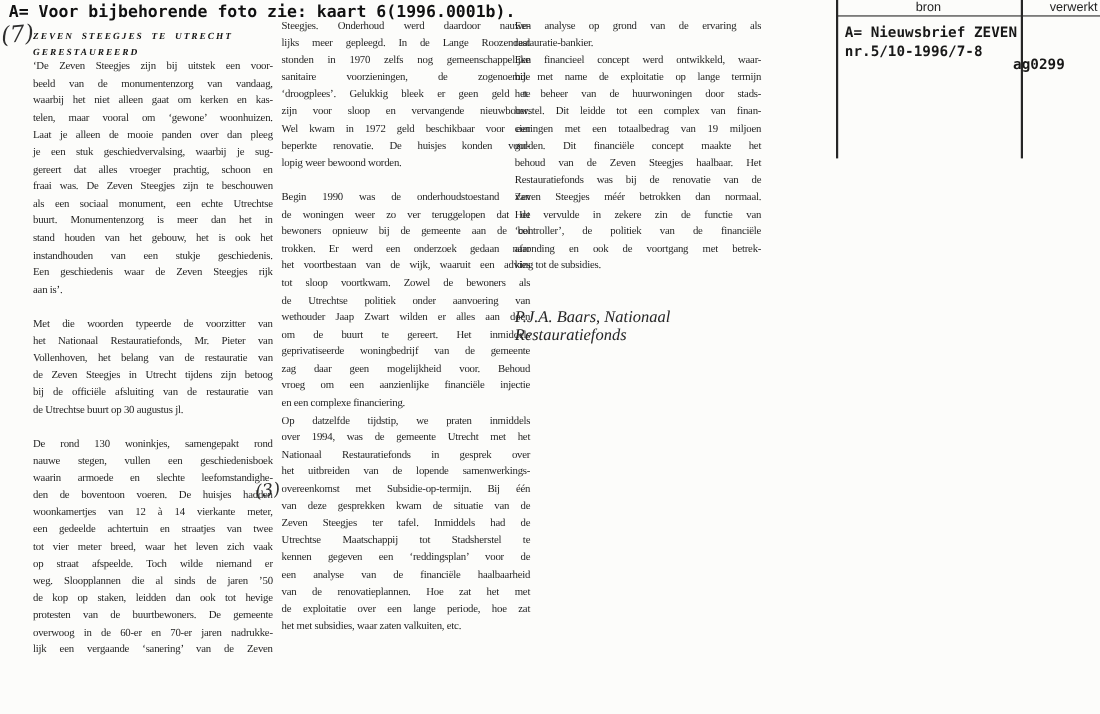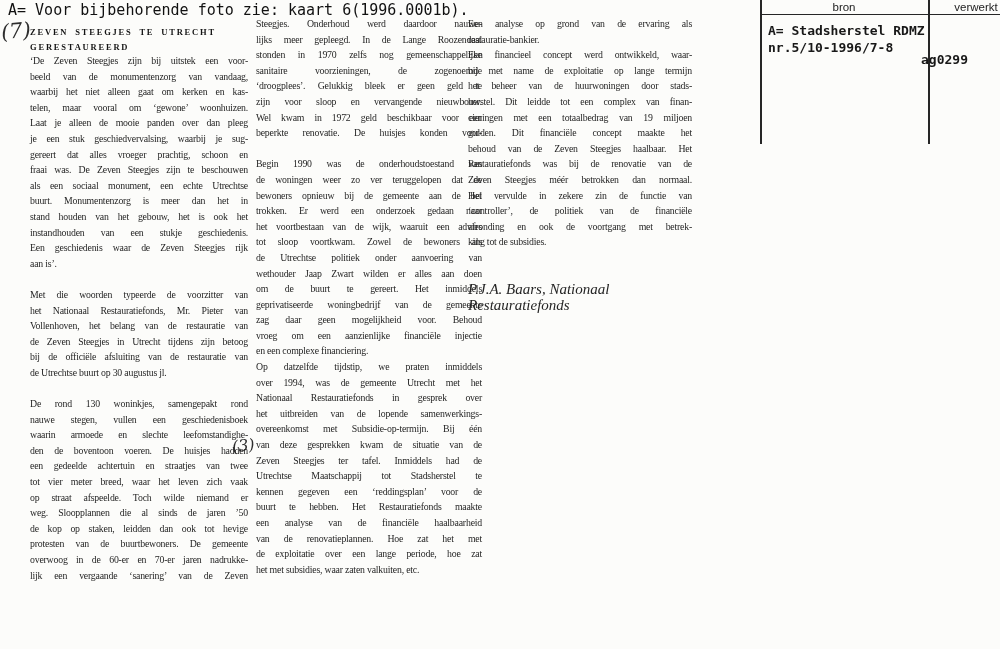--- a/index.html
+++ b/index.html
@@ -8,36 +8,36 @@
     background:#fcfcfa; overflow:hidden;
     font-family:"Liberation Serif","DejaVu Serif",serif;
     color:#1f1f1f;
   }
   .abs { position:absolute; }
 
   
   .header-code {
     left:8px; top:1px;
     font-family:"DejaVu Sans Mono","Liberation Mono",monospace;
-    font-weight:normal; font-size:15px; color:#111; white-space:nowrap;
+    font-weight:bold; font-size:15px; color:#111; white-space:nowrap;
   }
 
   
   .hw {
     font-family:"DejaVu Serif",serif; font-style:italic;
     color:#2e2e2e;
   }
   .hw-7 { left:1px; top:19px; font-size:21px; transform:rotate(-5deg); }
   .hw-3 { left:232px; top:436px; font-size:16px; transform:rotate(-7deg); }
 
   
   .title {
     left:30px; top:25px; width:230px;
     font-size:8.5px; font-weight:bold; letter-spacing:1.8px;
-    line-height:15px; color:#141414; word-spacing:3px;
+    line-height:15px; color:#141414; word-spacing:3px;font-style:italic;
   }
 
   
   .col { top:16px; font-size:9.8px; line-height:15.6px; letter-spacing:-0.2px; }
   .col1 { left:30px;  width:218px; top:53px; }
   .col2 { left:256px; width:226px; }
   .col3 { left:468px; width:224px; }
   .block.gap { margin-top:15.6px; }
   .ln {
     text-align:justify; text-align-last:justify;
@@ -104,20 +104,21 @@
       <div class="ln">Vollenhoven, het belang van de restauratie van</div>
       <div class="ln">de Zeven Steegjes in Utrecht tijdens zijn betoog</div>
       <div class="ln">bij de officiële afsluiting van de restauratie van</div>
       <div class="ln ln-end">de Utrechtse buurt op 30 augustus jl.</div>
     </div>
   <div class="block gap">
       <div class="ln">De rond 130 woninkjes, samengepakt rond</div>
       <div class="ln">nauwe stegen, vullen een geschiedenisboek</div>
       <div class="ln">waarin armoede en slechte leefomstandighe-</div>
       <div class="ln">den de boventoon voeren. De huisjes hadden</div>
+      <div class="ln">woonkamertjes van 12 à 14 vierkante meter,</div>
       <div class="ln">een gedeelde achtertuin en straatjes van twee</div>
       <div class="ln">tot vier meter breed, waar het leven zich vaak</div>
       <div class="ln">op straat afspeelde. Toch wilde niemand er</div>
       <div class="ln">weg. Sloopplannen die al sinds de jaren ’50</div>
       <div class="ln">de kop op staken, leidden dan ook tot hevige</div>
       <div class="ln">protesten van de buurtbewoners. De gemeente</div>
       <div class="ln">overwoog in de 60-er en 70-er jaren nadrukke-</div>
       <div class="ln">lijk een vergaande ‘sanering’ van de Zeven</div>
     </div>
 </div>
@@ -125,20 +126,21 @@
 <div class="abs col col2">
   <div class="block">
       <div class="ln">Steegjes. Onderhoud werd daardoor nauwe-</div>
       <div class="ln">lijks meer gepleegd. In de Lange Roozendaal</div>
       <div class="ln">stonden in 1970 zelfs nog gemeenschappelijke</div>
       <div class="ln">sanitaire voorzieningen, de zogenoemde</div>
       <div class="ln">‘droogplees’. Gelukkig bleek er geen geld te</div>
       <div class="ln">zijn voor sloop en vervangende nieuwbouw.</div>
       <div class="ln">Wel kwam in 1972 geld beschikbaar voor een</div>
       <div class="ln">beperkte renovatie. De huisjes konden voor-</div>
+      <div class="ln ln-end">lopig weer bewoond worden.</div>
     </div>
   <div class="block gap">
       <div class="ln">Begin 1990 was de onderhoudstoestand van</div>
       <div class="ln">de woningen weer zo ver teruggelopen dat de</div>
       <div class="ln">bewoners opnieuw bij de gemeente aan de bel</div>
       <div class="ln">trokken. Er werd een onderzoek gedaan naar</div>
       <div class="ln">het voortbestaan van de wijk, waaruit een advies</div>
       <div class="ln">tot sloop voortkwam. Zowel de bewoners als</div>
       <div class="ln">de Utrechtse politiek onder aanvoering van</div>
       <div class="ln">wethouder Jaap Zwart wilden er alles aan doen</div>
@@ -151,21 +153,20 @@
   <div class="block">
       <div class="ln">Op datzelfde tijdstip, we praten inmiddels</div>
       <div class="ln">over 1994, was de gemeente Utrecht met het</div>
       <div class="ln">Nationaal Restauratiefonds in gesprek over</div>
       <div class="ln">het uitbreiden van de lopende samenwerkings-</div>
       <div class="ln">overeenkomst met Subsidie-op-termijn. Bij één</div>
       <div class="ln">van deze gesprekken kwam de situatie van de</div>
       <div class="ln">Zeven Steegjes ter tafel. Inmiddels had de</div>
       <div class="ln">Utrechtse Maatschappij tot Stadsherstel te</div>
       <div class="ln">kennen gegeven een ‘reddingsplan’ voor de</div>
-      <div class="ln">buurt te hebben. Het Restauratiefonds maakte</div>
       <div class="ln">een analyse van de financiële haalbaarheid</div>
       <div class="ln">van de renovatieplannen. Hoe zat het met</div>
       <div class="ln">de exploitatie over een lange periode, hoe zat</div>
       <div class="ln ln-end">het met subsidies, waar zaten valkuiten, etc.</div>
     </div>
 </div>
 
 <div class="abs col col3">
   <div class="block">
       <div class="ln">Een analyse op grond van de ervaring als</div>
@@ -188,16 +189,16 @@
     </div>
   <div class="byline">P.J.A. Baars, Nationaal Restauratiefonds</div>
 </div>
 
 <div class="abs tbl-line tbl-vline-left"></div>
 <div class="abs tbl-line tbl-vline-mid"></div>
 <div class="abs tbl-line tbl-hline"></div>
 <div class="abs tbl-h tbl-h-bron">bron</div>
 <div class="abs tbl-h tbl-h-verwerkt">verwerkt</div>
 <div class="abs tbl-mono tbl-bron-cell">
-  <div>A= Stadsherstel RDMZ</div>
+  <div>A= Nieuwsbrief ZEVEN</div>
   <div>nr.5/10-1996/7-8</div>
 </div>
 <div class="abs tbl-mono tbl-verwerkt-cell">ag0299</div>
 
 </body></html>

